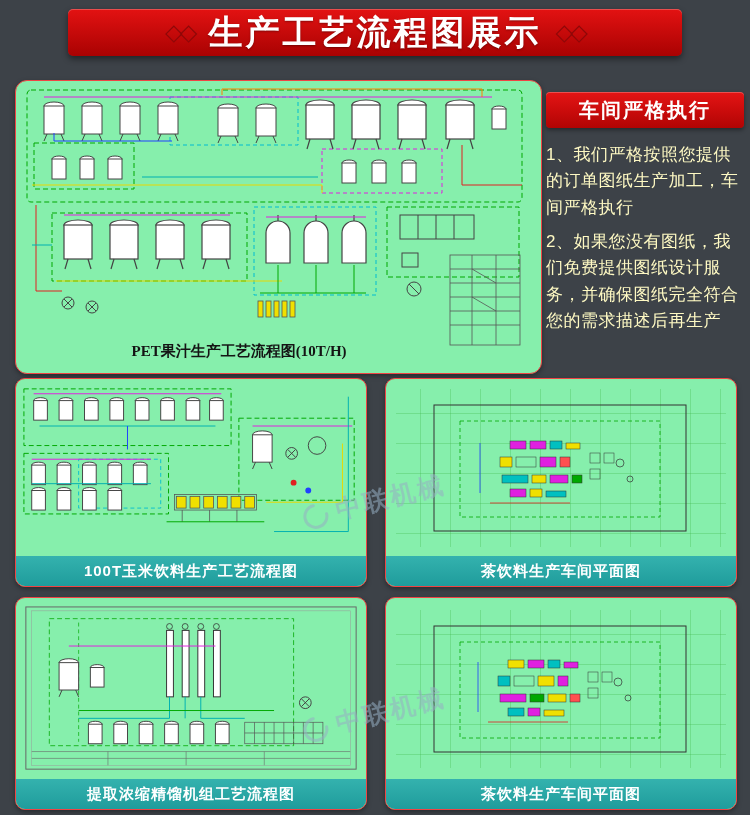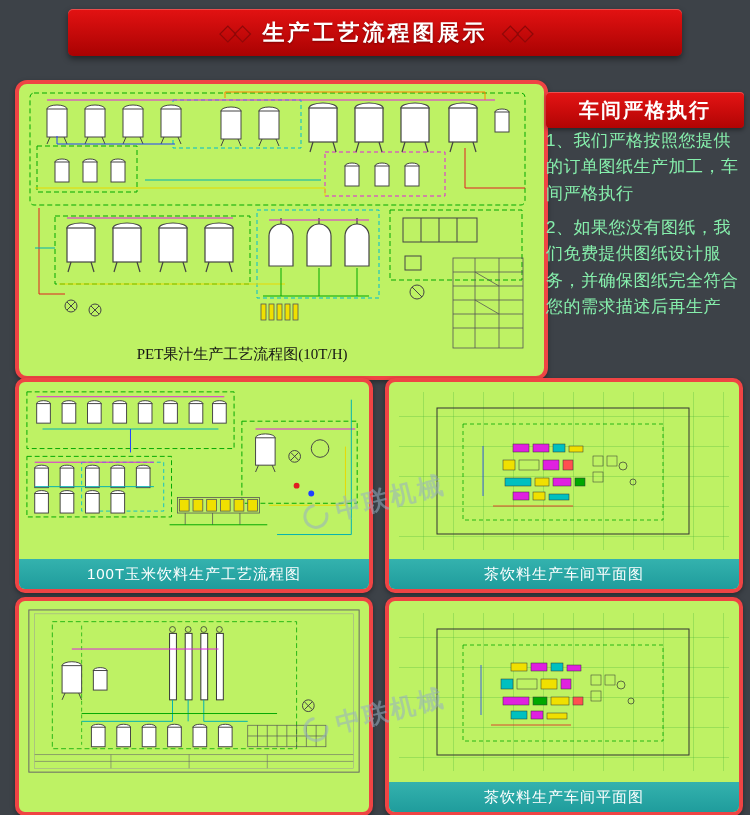--- a/index.html
+++ b/index.html
@@ -9,26 +9,26 @@
     font-family:"Liberation Sans","DejaVu Sans",sans-serif;
   }
   
   .banner{
     position:absolute;left:68px;top:9px;width:614px;height:47px;
     background:linear-gradient(#e31212,#a90202);
     border-radius:5px;
     box-shadow:0 3px 6px rgba(0,0,0,.45), inset 0 1px 0 rgba(255,255,255,.25);
     display:flex;align-items:center;justify-content:center;gap:14px;
   }
-  .banner-title{color:#fff;font-size:22px;font-weight:bold;letter-spacing:3px;text-shadow:0 1px 2px rgba(0,0,0,.35);}
+  .banner-title{color:#fff;font-size:34px;font-weight:bold;letter-spacing:3px;text-shadow:0 1px 2px rgba(0,0,0,.35);}
   .banner-orn{color:#8e0808;font-size:23px;font-weight:bold;letter-spacing:-3px;line-height:1;}
   
   .panel{
-    position:absolute;background:#bef264;border:4px solid #ef4444;border-radius:10px;
-    overflow:hidden;box-shadow:0 2px 5px rgba(0,0,0,.35);
+    position:absolute;background:#86efac;border:1px solid #ef4444;border-radius:10px;
+    overflow:hidden;box-shadow:0 2px 5px rgba(0,0,0,.35);font-weight:bold;
   }
   .panel-main{left:15px;top:80px;width:525px;height:292px;border-radius:12px;}
   .panel-mid-left{left:15px;top:378px;width:350px;height:207px;}
   .panel-mid-right{left:385px;top:378px;width:350px;height:207px;}
   .panel-bot-left{left:15px;top:597px;width:350px;height:211px;}
   .panel-bot-right{left:385px;top:597px;width:350px;height:211px;}
   .cad{display:block;margin:4px auto 0 auto;}
   .pet-caption{
     position:absolute;left:5%;bottom:12px;width:75%;text-align:center;
     font-family:"Liberation Serif","DejaVu Serif",serif;font-size:15px;color:#141414;
@@ -40,21 +40,21 @@
     display:flex;align-items:center;justify-content:center;
   }
   
   .promise{position:absolute;left:546px;top:92px;width:198px;}
   .promise-badge{
     height:36px;background:linear-gradient(#e51414,#b10404);
     border-radius:4px;box-shadow:0 2px 4px rgba(0,0,0,.4), inset 0 1px 0 rgba(255,255,255,.25);
     color:#fff;font-size:20px;font-weight:bold;letter-spacing:2px;
     display:flex;align-items:center;justify-content:center;
   }
-  .promise-text{margin-top:0;color:#86efac;font-size:17px;line-height:1.55;letter-spacing:.5px;}
+  .promise-text{margin-top:14px;color:#fef9c3;font-size:17px;line-height:1.55;letter-spacing:.5px;}
   .promise-text p{margin:0 0 8px 0;}
   
   .wm{
     position:absolute;display:flex;align-items:center;gap:7px;
     color:rgba(150,175,195,.55);font-weight:bold;font-size:25px;letter-spacing:3px;
     transform:rotate(-14deg);pointer-events:none;z-index:5;
   }
   .wm svg{display:block;}
 </style>
 </head>
@@ -343,20 +343,21 @@
         <line x1="240" y1="122" x2="240" y2="144"></line>
           <line x1="250" y1="122" x2="250" y2="144"></line>
         <line x1="260" y1="122" x2="260" y2="144"></line>
           <line x1="270" y1="122" x2="270" y2="144"></line>
         <line x1="280" y1="122" x2="280" y2="144"></line>
           <line x1="290" y1="122" x2="290" y2="144"></line>
         <line x1="300" y1="122" x2="300" y2="144"></line>
       </g>
       <use href="#pump" x="286" y="96"></use>
     </svg>
+    <div class="caption-bar">提取浓缩精馏机组工艺流程图</div>
   </div>
 
   <div class="panel panel-bot-right">
     <svg class="cad" width="342" height="176" viewBox="0 0 342 172">
       <rect x="6" y="6" width="330" height="158" fill="url(#cadgrid)" opacity="0.85"></rect>
       <rect x="44" y="22" width="252" height="126" fill="none" stroke="#333" stroke-width="1"></rect>
       <rect x="70" y="38" width="200" height="96" fill="none" stroke="#00a800" stroke-width="0.8" stroke-dasharray="4 3"></rect>
       <g stroke="#333" stroke-width="0.5">
         <rect x="118" y="56" width="16" height="8" fill="#f0e000"></rect>
           <rect x="138" y="56" width="16" height="8" fill="#e020e0"></rect>

